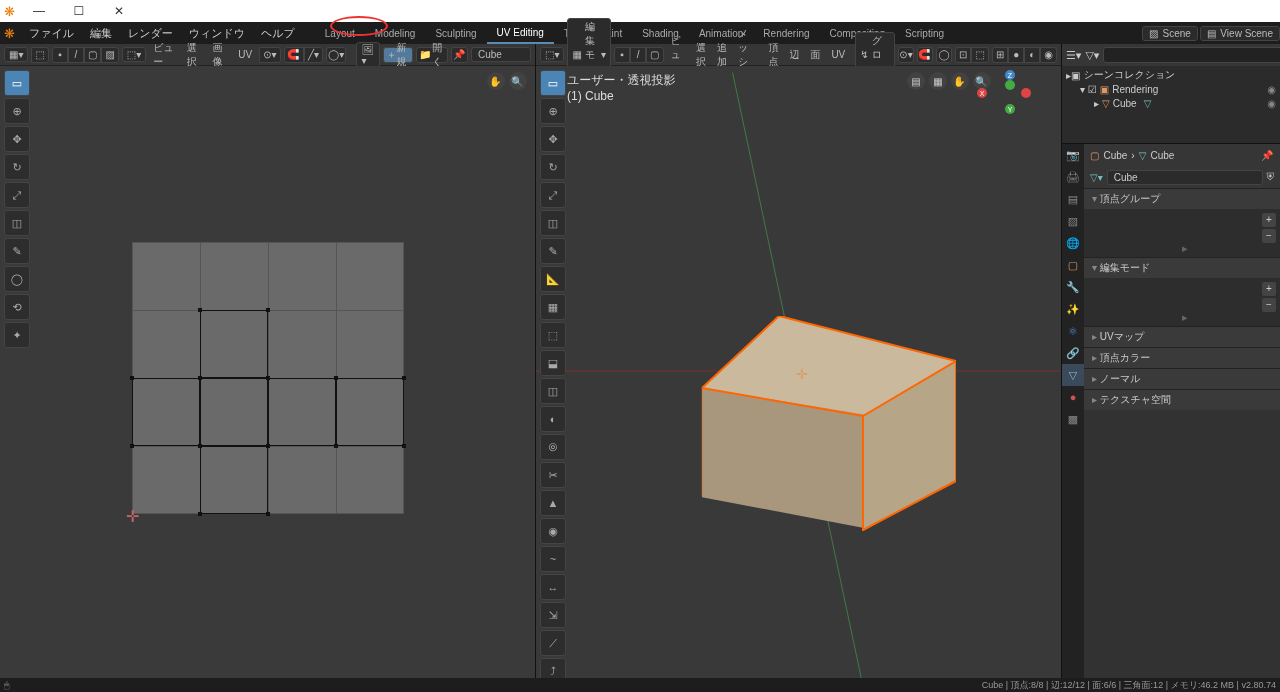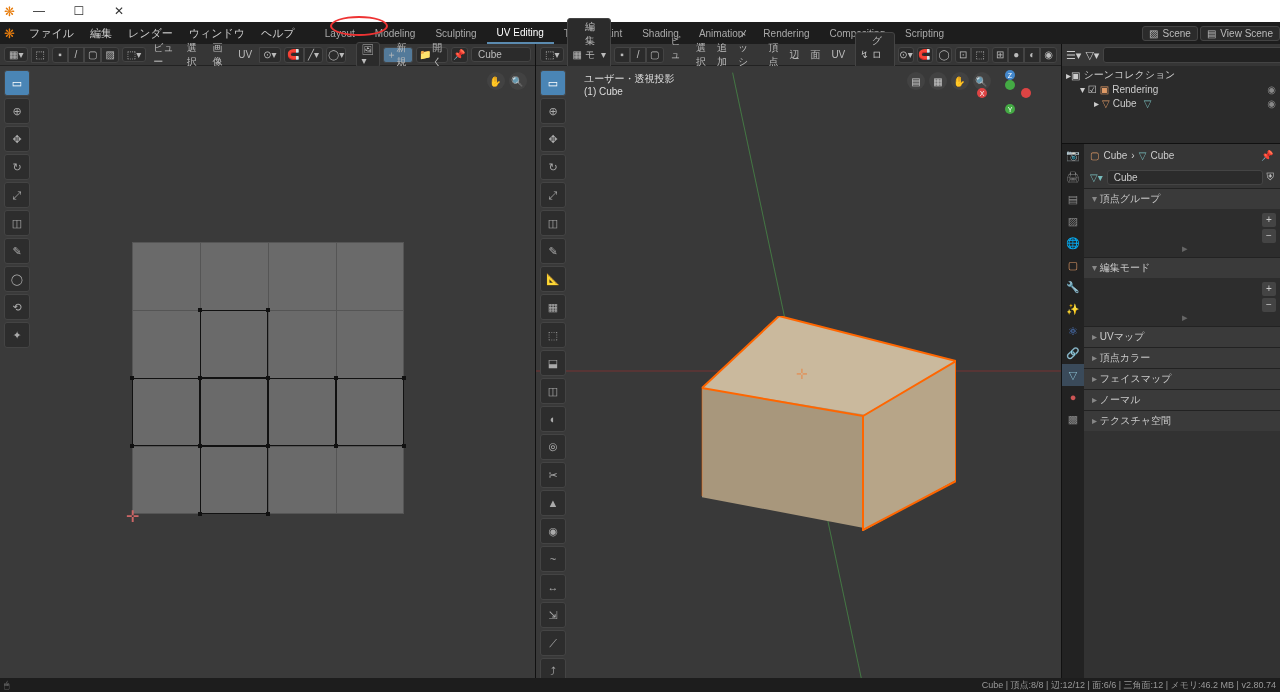--- a/index.html
+++ b/index.html
@@ -39,21 +39,21 @@
 .panehdr .txt { padding: 0 4px; cursor: pointer; }
 .panehdr .field { background: #2b2b2b; border: 1px solid #444; border-radius: 3px; padding: 1px 6px; min-width: 60px; }
 
 
 .vpbody { flex: 1; background: #3a3a3a; position: relative; overflow: hidden; }
 .toolbar { position: absolute; top: 4px; left: 4px; display: flex; flex-direction: column; gap: 2px; z-index: 5; }
 .tool { width: 26px; height: 26px; background: #2d2d2d; border: 1px solid #444; border-radius: 3px; display: flex; align-items: center; justify-content: center; color: #aaa; cursor: pointer; }
 .tool.active { background: #4a85b5; color: #fff; }
 .corner-icons { position: absolute; top: 6px; right: 8px; display: flex; gap: 4px; z-index: 5; }
 .cicon { width: 18px; height: 18px; border-radius: 50%; background: rgba(70,70,70,.7); display: flex; align-items: center; justify-content: center; color: #ccc; font-size: 10px; cursor: pointer; }
-.overlay-label { position: absolute; top: 6px; left: 48px; font-size: 10px; color: #ddd; z-index: 5; }
+.overlay-label { position: absolute; top: 6px; left: 31px; font-size: 12px; color: #ddd; z-index: 5; }
 
 
 .uvgrid { position: absolute; left: 132px; top: 176px; width: 272px; height: 272px; background: #6a6a6a; }
 .uvgrid .gline { position: absolute; background: #555; }
 .uvgrid .unwrap { position: absolute; }
 .uvgrid .urect { position: absolute; border: 1px solid #111; }
 .uvgrid .uvert { position: absolute; width: 4px; height: 4px; background: #111; transform: translate(-2px,-2px); }
 .originmark { position: absolute; left: 126px; top: 441px; color: #c66; font-size: 16px; z-index: 4; }
 
 
@@ -396,23 +396,20 @@
               <div style="position:absolute;bottom:2px;left:50%;color:#666">▸</div>
             </div>
         </div>
         <div class="propsection">
             <div class="shead">UVマップ</div>
           </div>
         <div class="propsection">
             <div class="shead">頂点カラー</div>
           </div>
         <div class="propsection">
-            <div class="shead">フェイスマップ</div>
-          </div>
-        <div class="propsection">
             <div class="shead">ノーマル</div>
           </div>
         <div class="propsection">
             <div class="shead">テクスチャ空間</div>
           </div>
       </div>
     </div>
   </div>
 
 </div>

